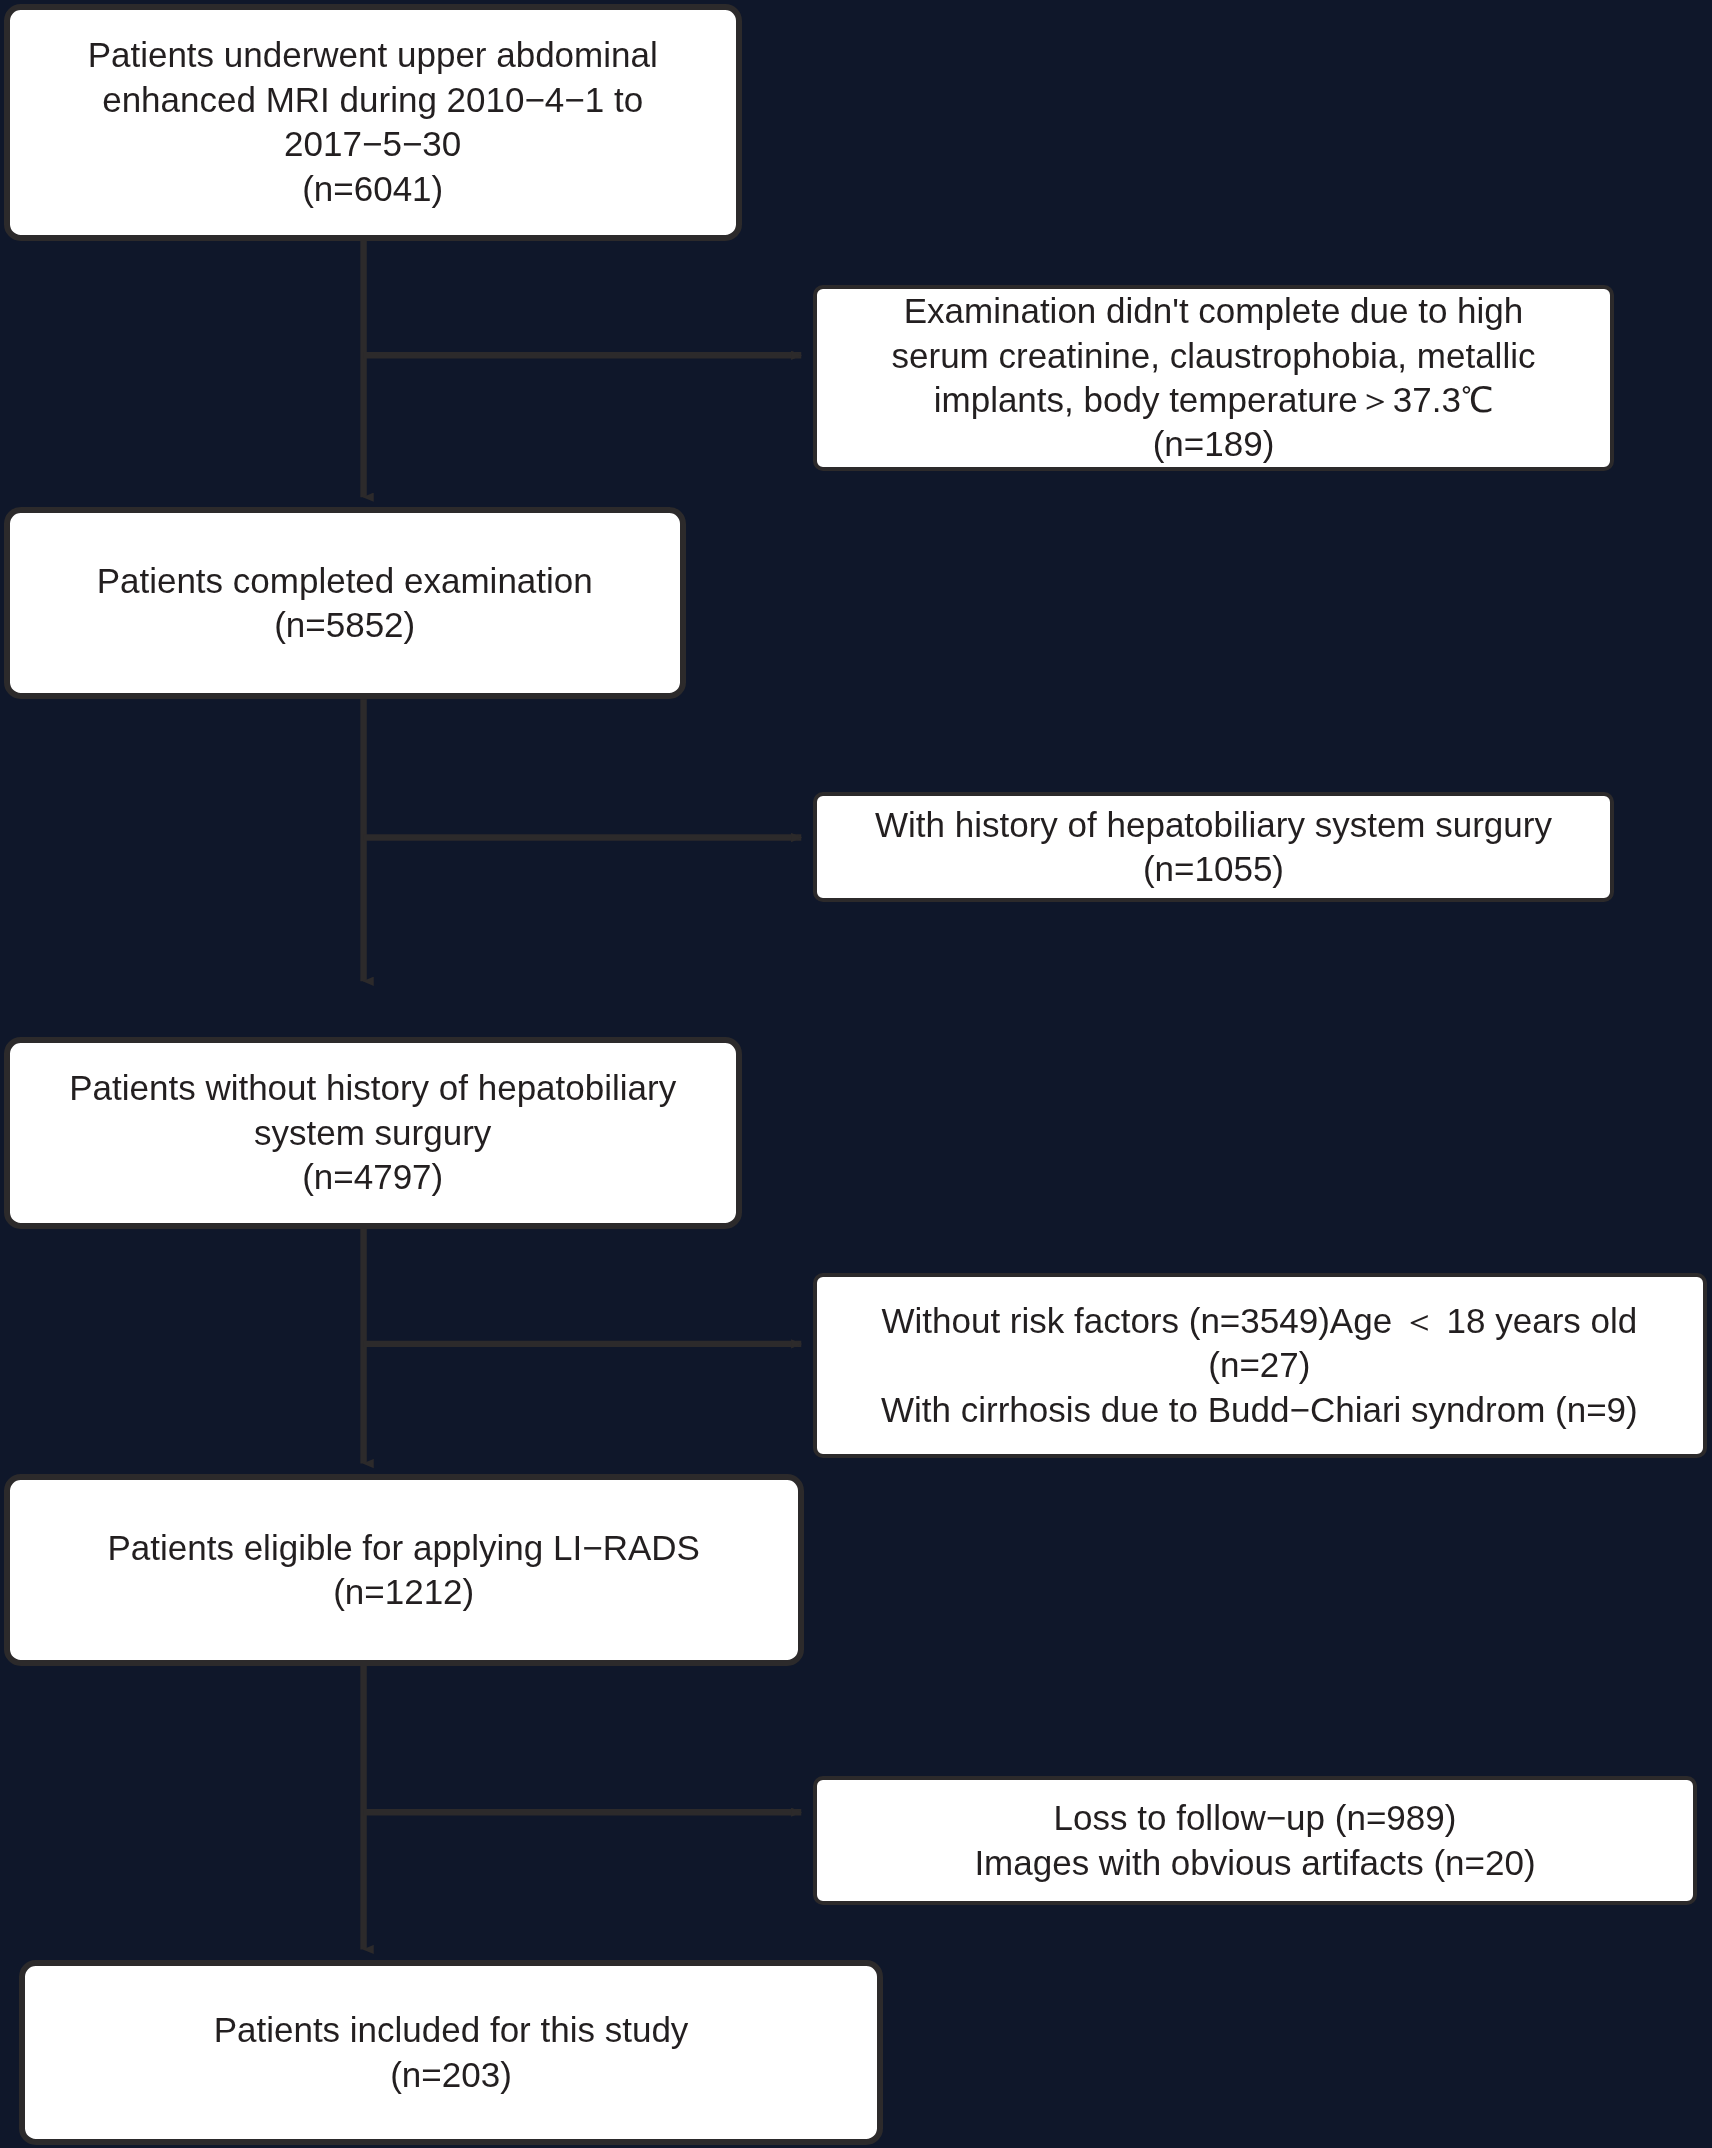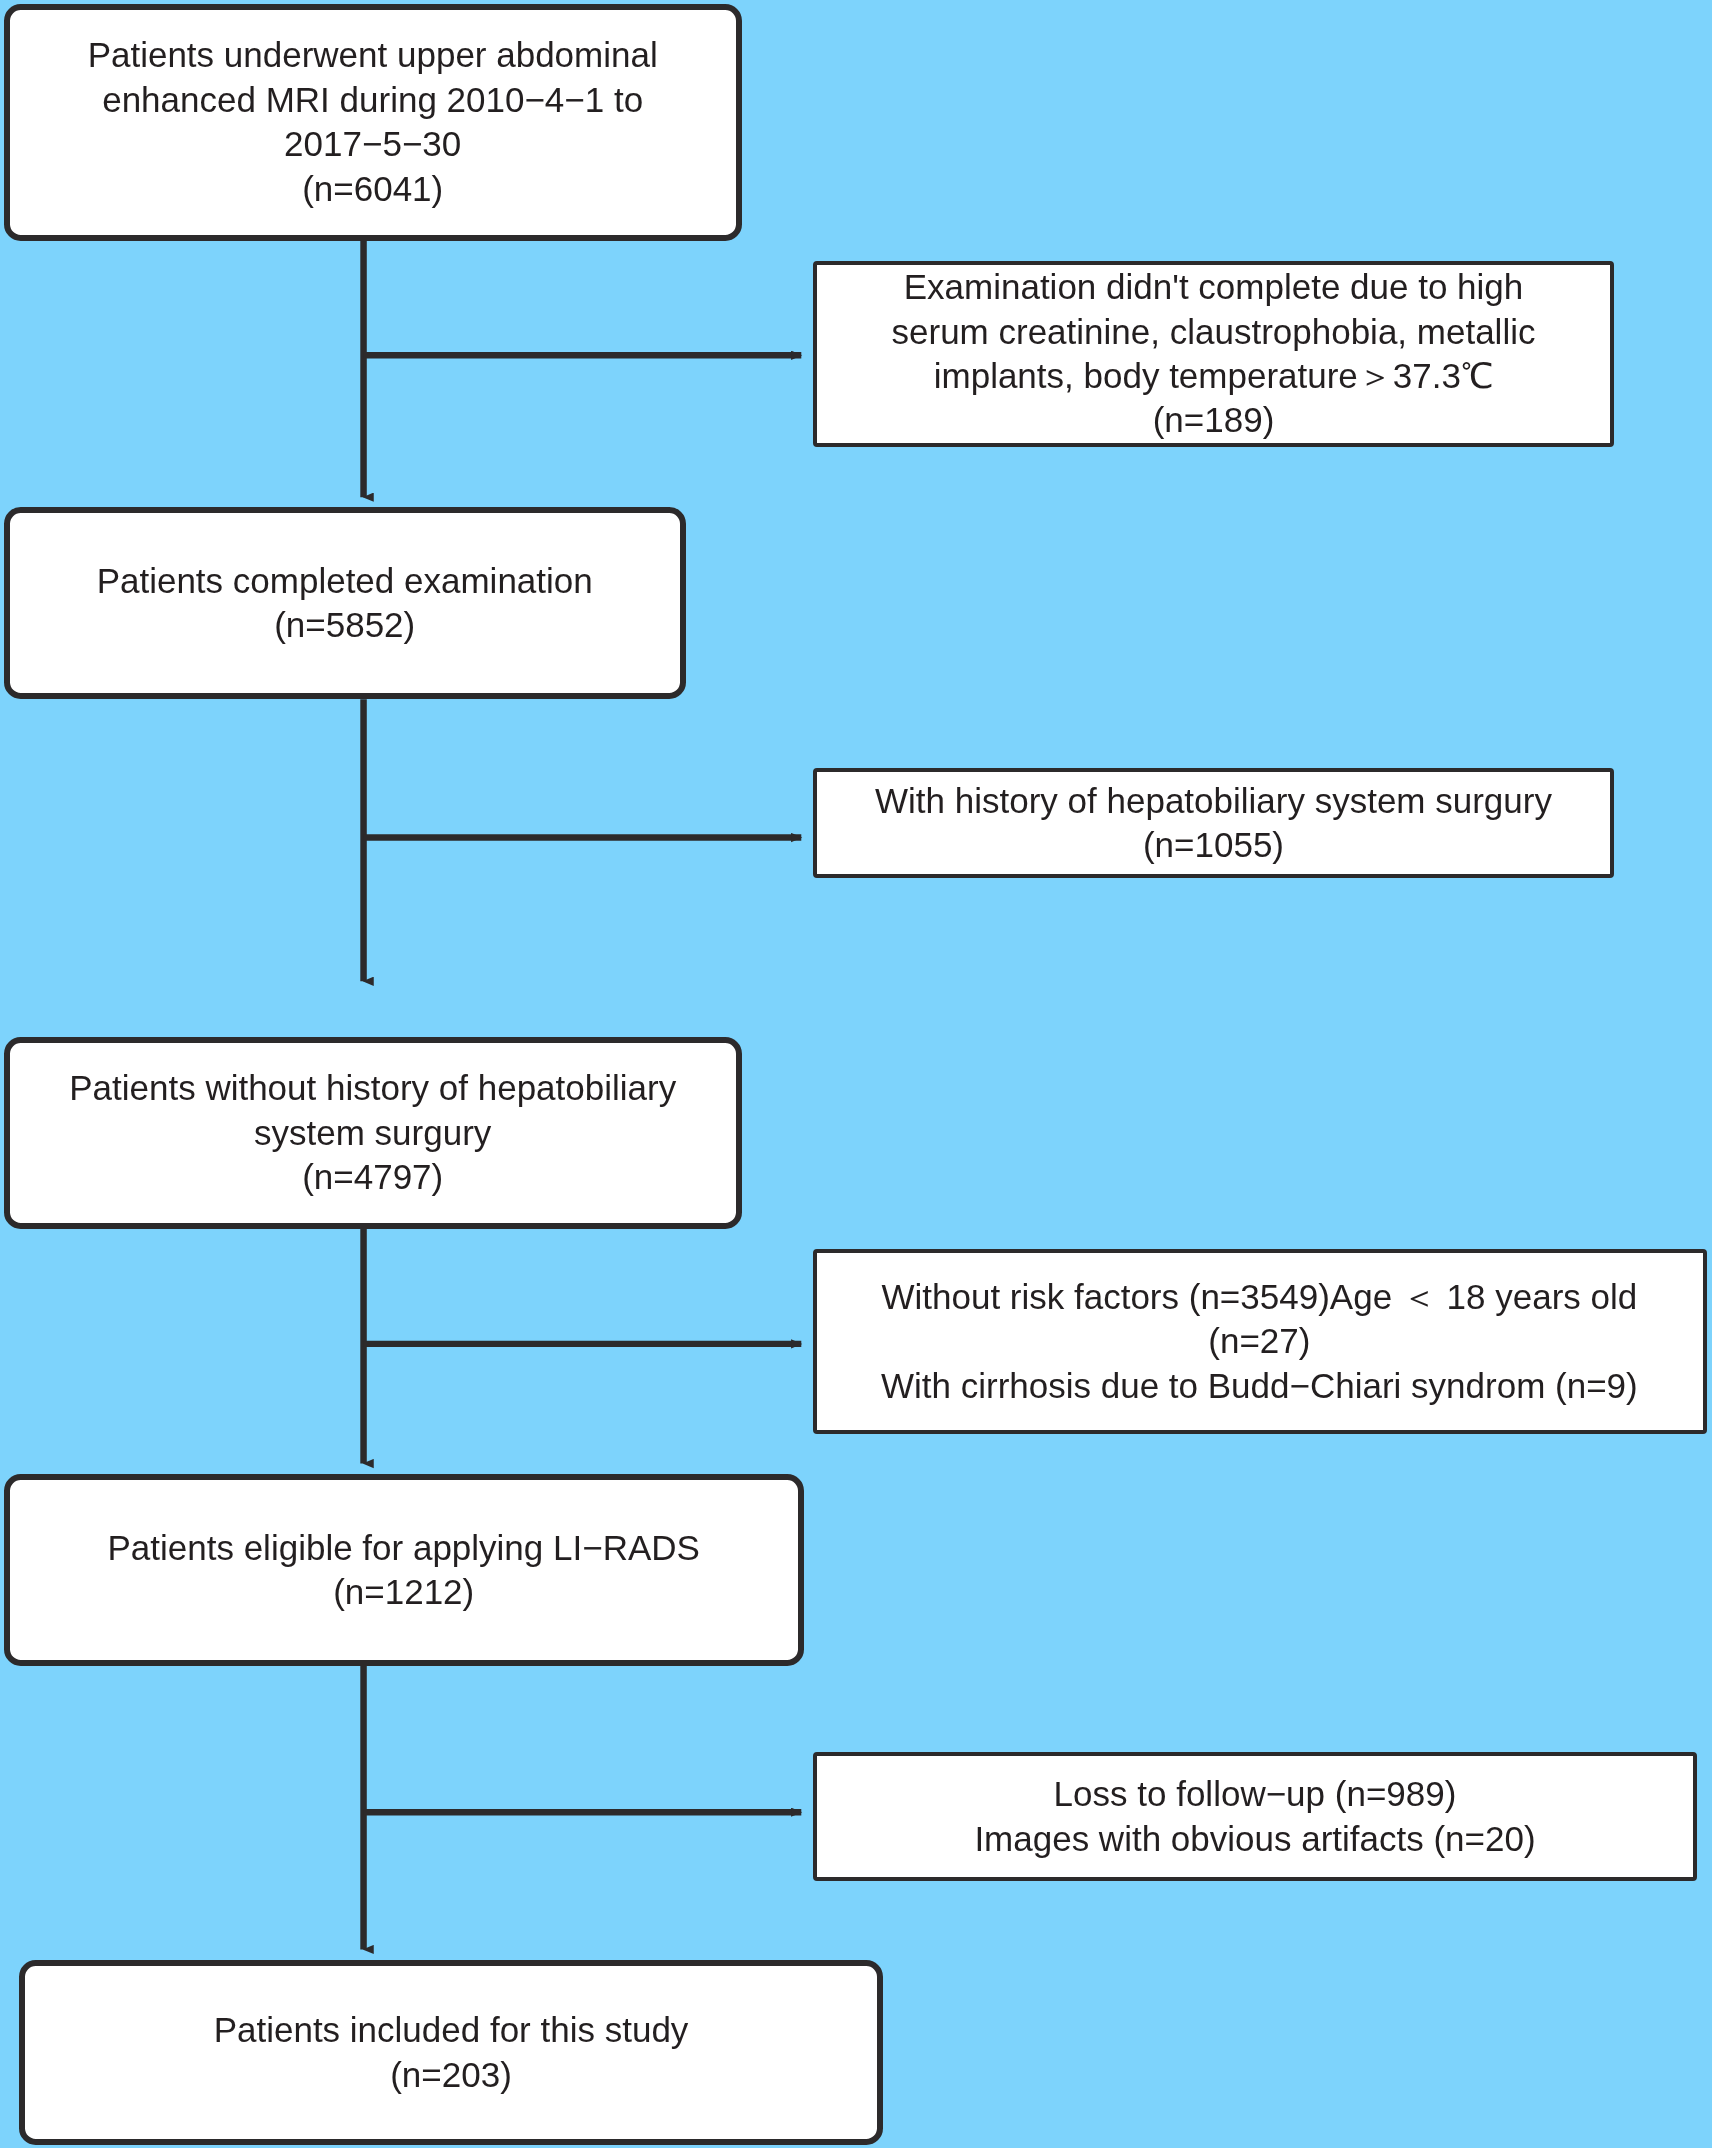--- a/index.html
+++ b/index.html
@@ -4,21 +4,21 @@
 <style>
   html, body {
     margin: 0;
     padding: 0;
     background: #ffffff;
   }
   #flow-root {
     position: relative;
     width: 1712px;
     height: 2148px;
-    background: #7dd3fc;
+    background: #0f172a;
     font-family: "Liberation Sans", sans-serif;
   }
   svg#flow-svg {
     position: absolute;
     left: 0;
     top: 0;
     width: 1712px;
     height: 2148px;
     display: block;
   }
@@ -36,21 +36,22 @@
     line-height: 1.27;
     white-space: pre-line;
     padding: 3.7px 9.3px;
   }
   .node-main {
     border: 6.5px solid #2c2a2b;
     border-radius: 16.7px;
   }
   .node-excl {
     border: 4.6px solid #2c2a2b;
-    border-radius: 4px;
+    border-radius: 10px;
+    margin-top: 24px;
   }
 </style>
 </head>
 <body>
 
 <div id="flow-root">
 
   <svg id="flow-svg" viewBox="0 0 1846 2316" xmlns="http://www.w3.org/2000/svg">
     <defs>
       <marker id="arrow-down" markerWidth="16" markerHeight="16" refX="5" refY="11" orient="auto" markerUnits="userSpaceOnUse">

